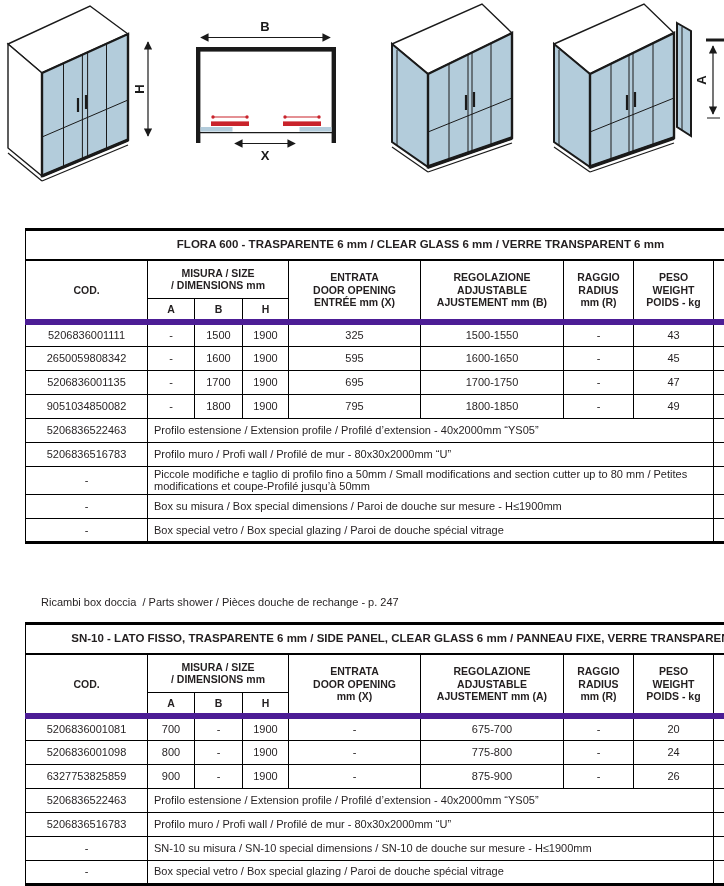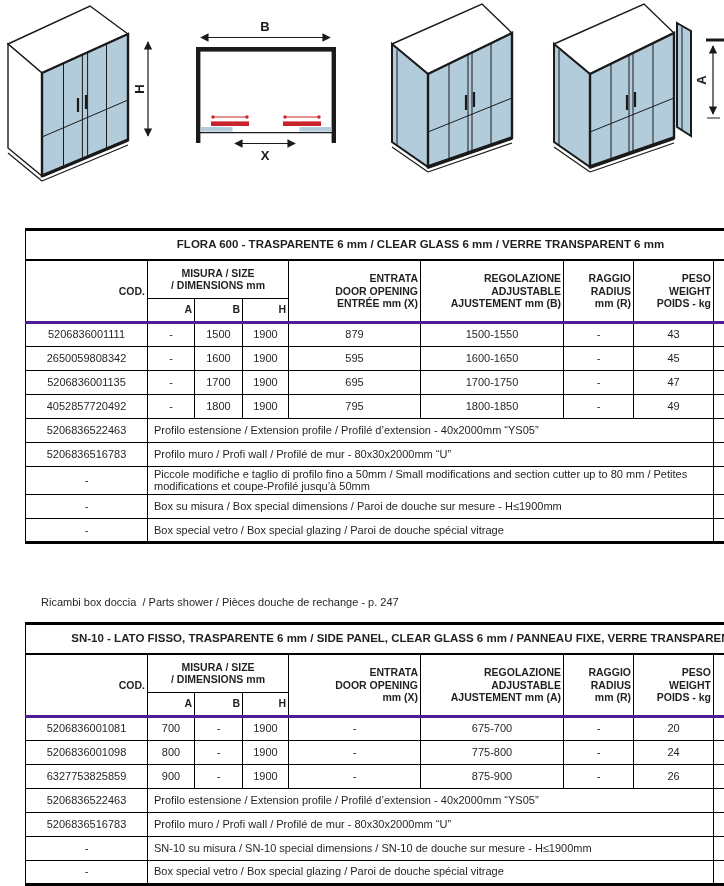--- a/index.html
+++ b/index.html
@@ -19,21 +19,21 @@
     border:1px solid #000;font-size:11px;text-align:center;vertical-align:middle;
     padding:1px 2px;line-height:1.18;overflow:hidden;
   }
   .spec tr.t-title td{
     border-top:3px solid #000;border-bottom:2px solid #000;
     font-weight:bold;font-size:11.5px;height:26px;
   }
   .spec tr.head td{font-weight:bold;font-size:10.5px;white-space:pre-line;margin-top:31px;}
   .spec tr.h1{height:38px;}
   .spec tr.h2{height:24px;}
-  .spec tr.h1 td[rowspan], .spec tr.h2 td{border-bottom:3px solid #4c1d95;text-align:right;}
+  .spec tr.h1 td[rowspan], .spec tr.h2 td{border-bottom:6px solid #4c1d95;}
   .spec tbody[data-rows] tr{height:24px;}
   .spec tbody[data-spanrows] tr{height:24px;}
   .spec tbody[data-spanrows] td.desc{text-align:left;padding-left:6px;padding-right:20px;}
   .spec tbody[data-spanrows] tr:last-child td{border-bottom:3px solid #000;}
   
   #notes{position:absolute;left:25px;top:567px;font-size:11px;line-height:14px;white-space:pre-wrap;margin-left:16px;}
   #notes div{margin:0;}
 </style>
 </head>
 <body>
@@ -172,21 +172,21 @@
       <td>B</td>
       <td>H</td>
     </tr>
   </tbody>
   <tbody data-rows="table1.rows">
       <tr>
         <td>5206836001111</td>
         <td>-</td>
         <td>1500</td>
         <td>1900</td>
-        <td>879</td>
+        <td>325</td>
         <td>1500-1550</td>
         <td>-</td>
         <td>43</td>
         <td></td>
       </tr>
       <tr>
         <td>2650059808342</td>
         <td>-</td>
         <td>1600</td>
         <td>1900</td>
@@ -201,21 +201,21 @@
         <td>-</td>
         <td>1700</td>
         <td>1900</td>
         <td>695</td>
         <td>1700-1750</td>
         <td>-</td>
         <td>47</td>
         <td></td>
       </tr>
       <tr>
-        <td>4052857720492</td>
+        <td>9051034850082</td>
         <td>-</td>
         <td>1800</td>
         <td>1900</td>
         <td>795</td>
         <td>1800-1850</td>
         <td>-</td>
         <td>49</td>
         <td></td>
       </tr>
     </tbody>

